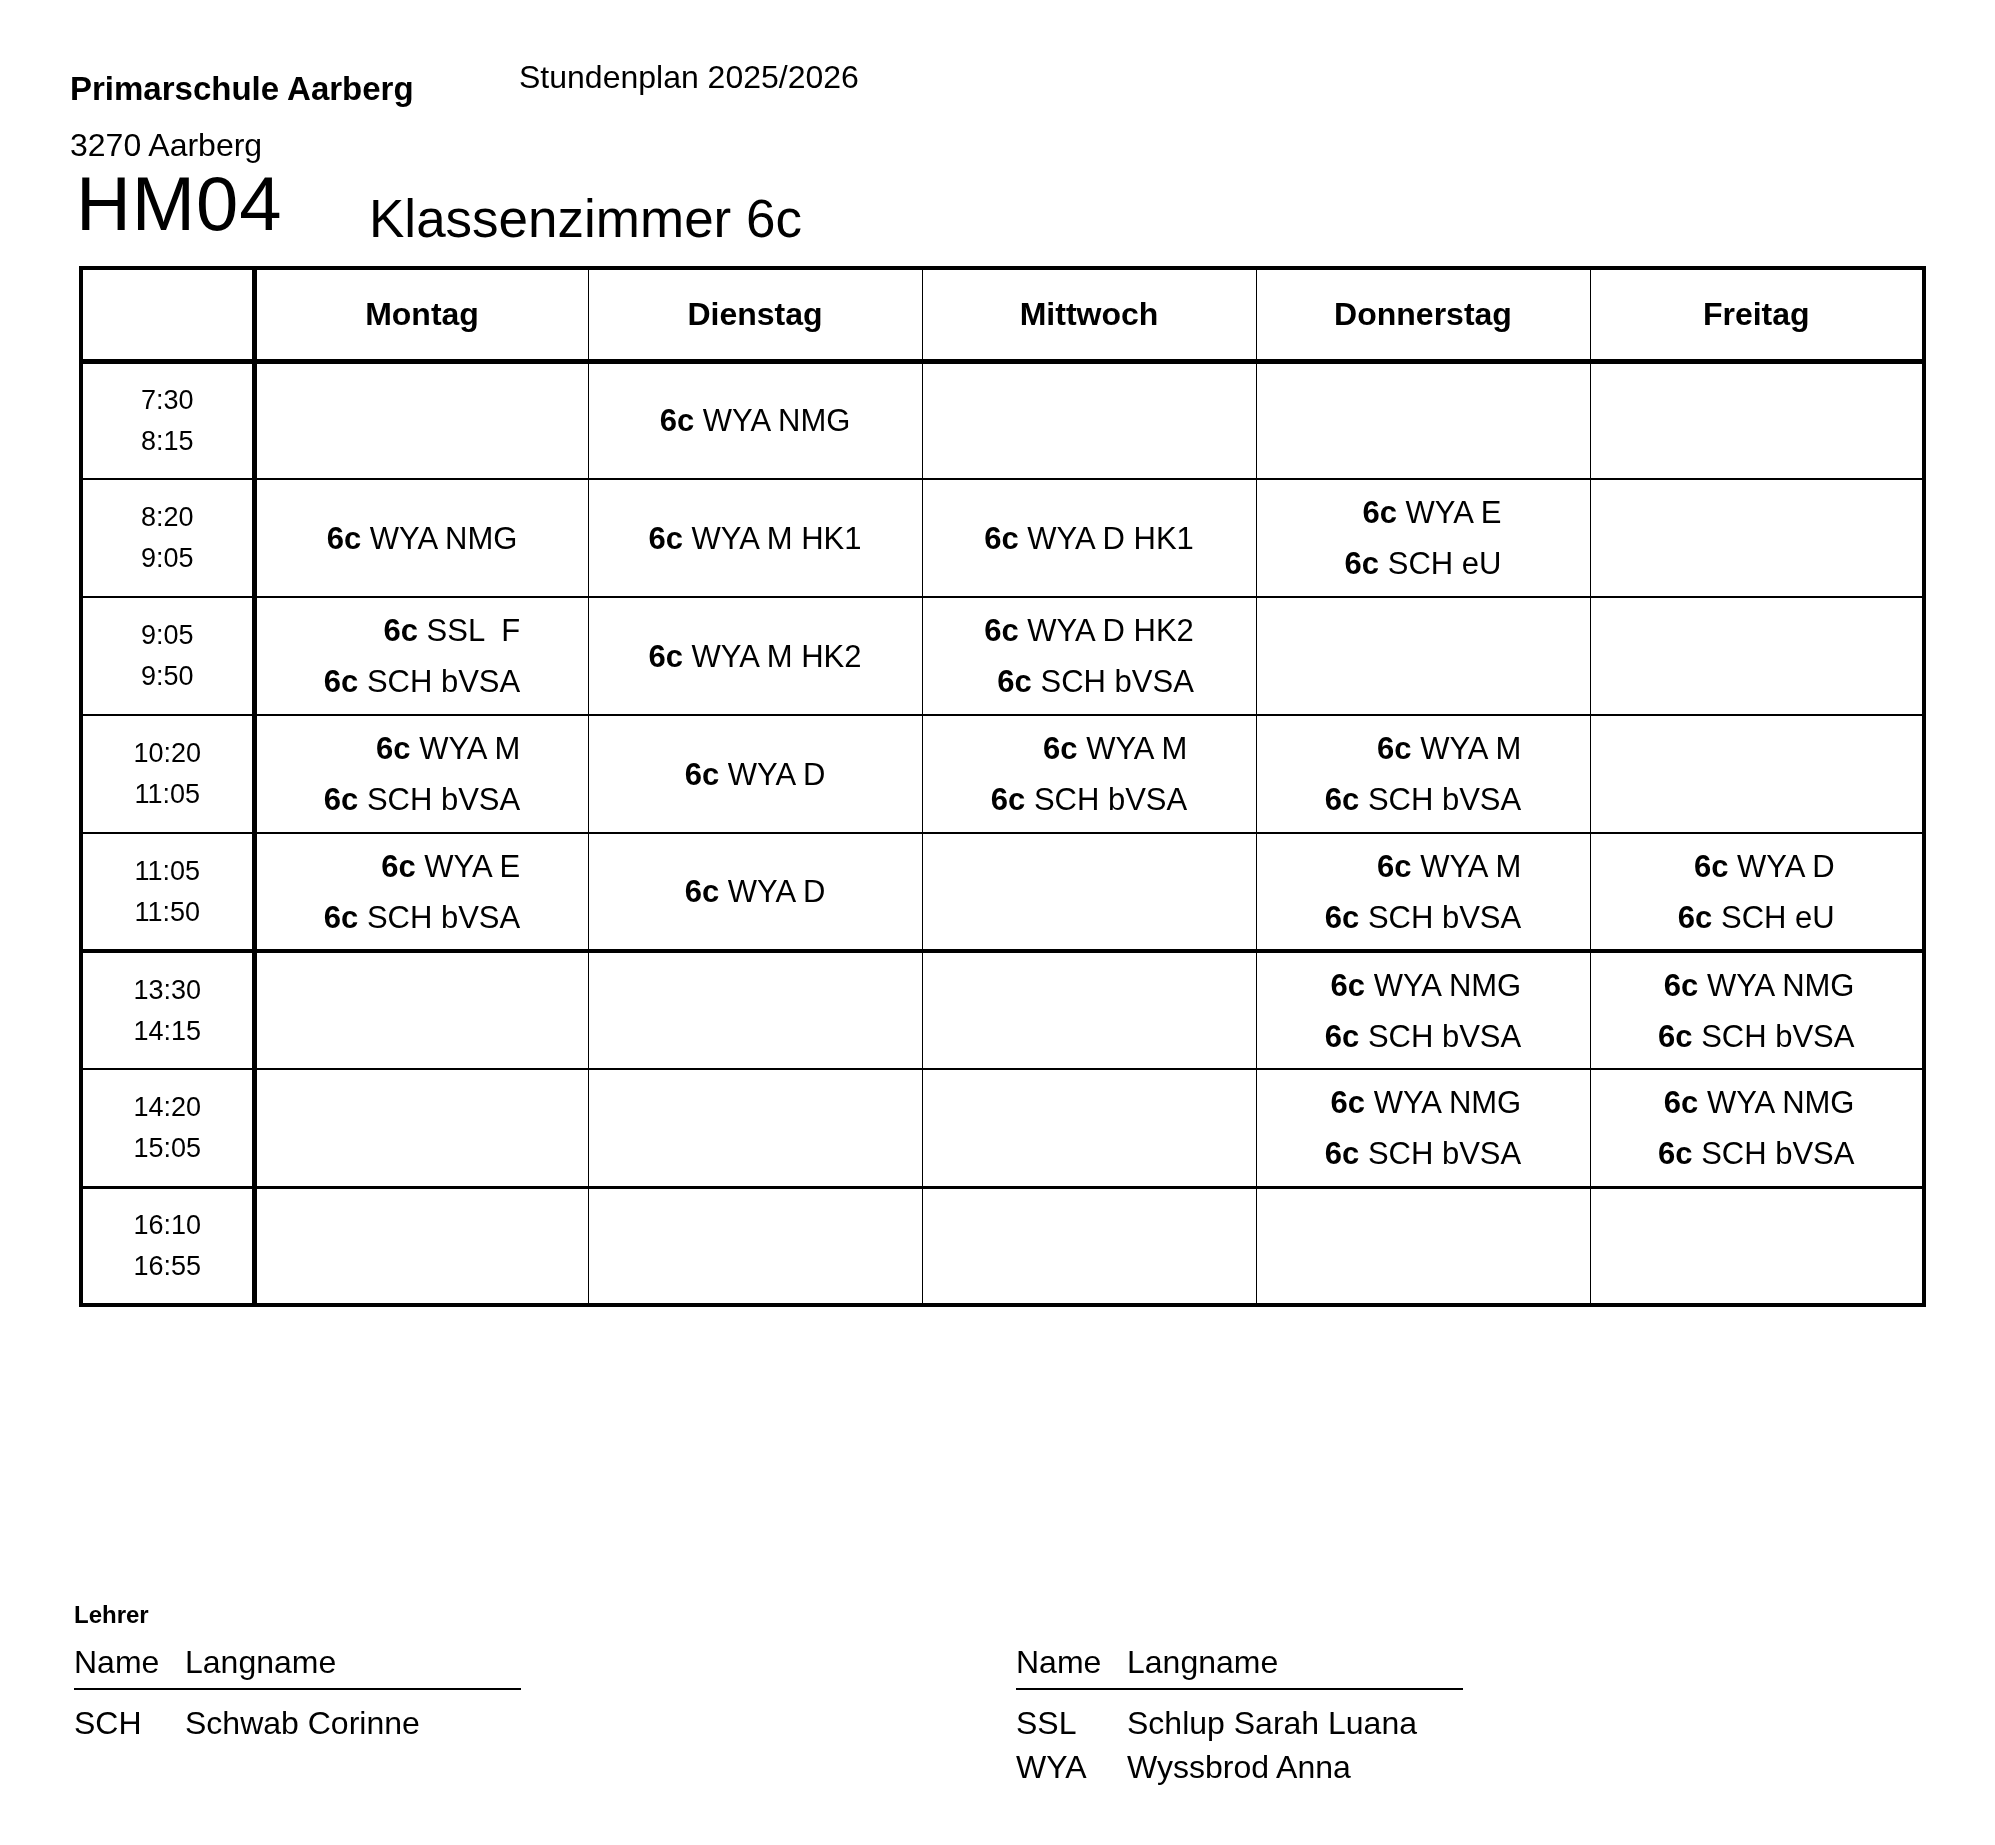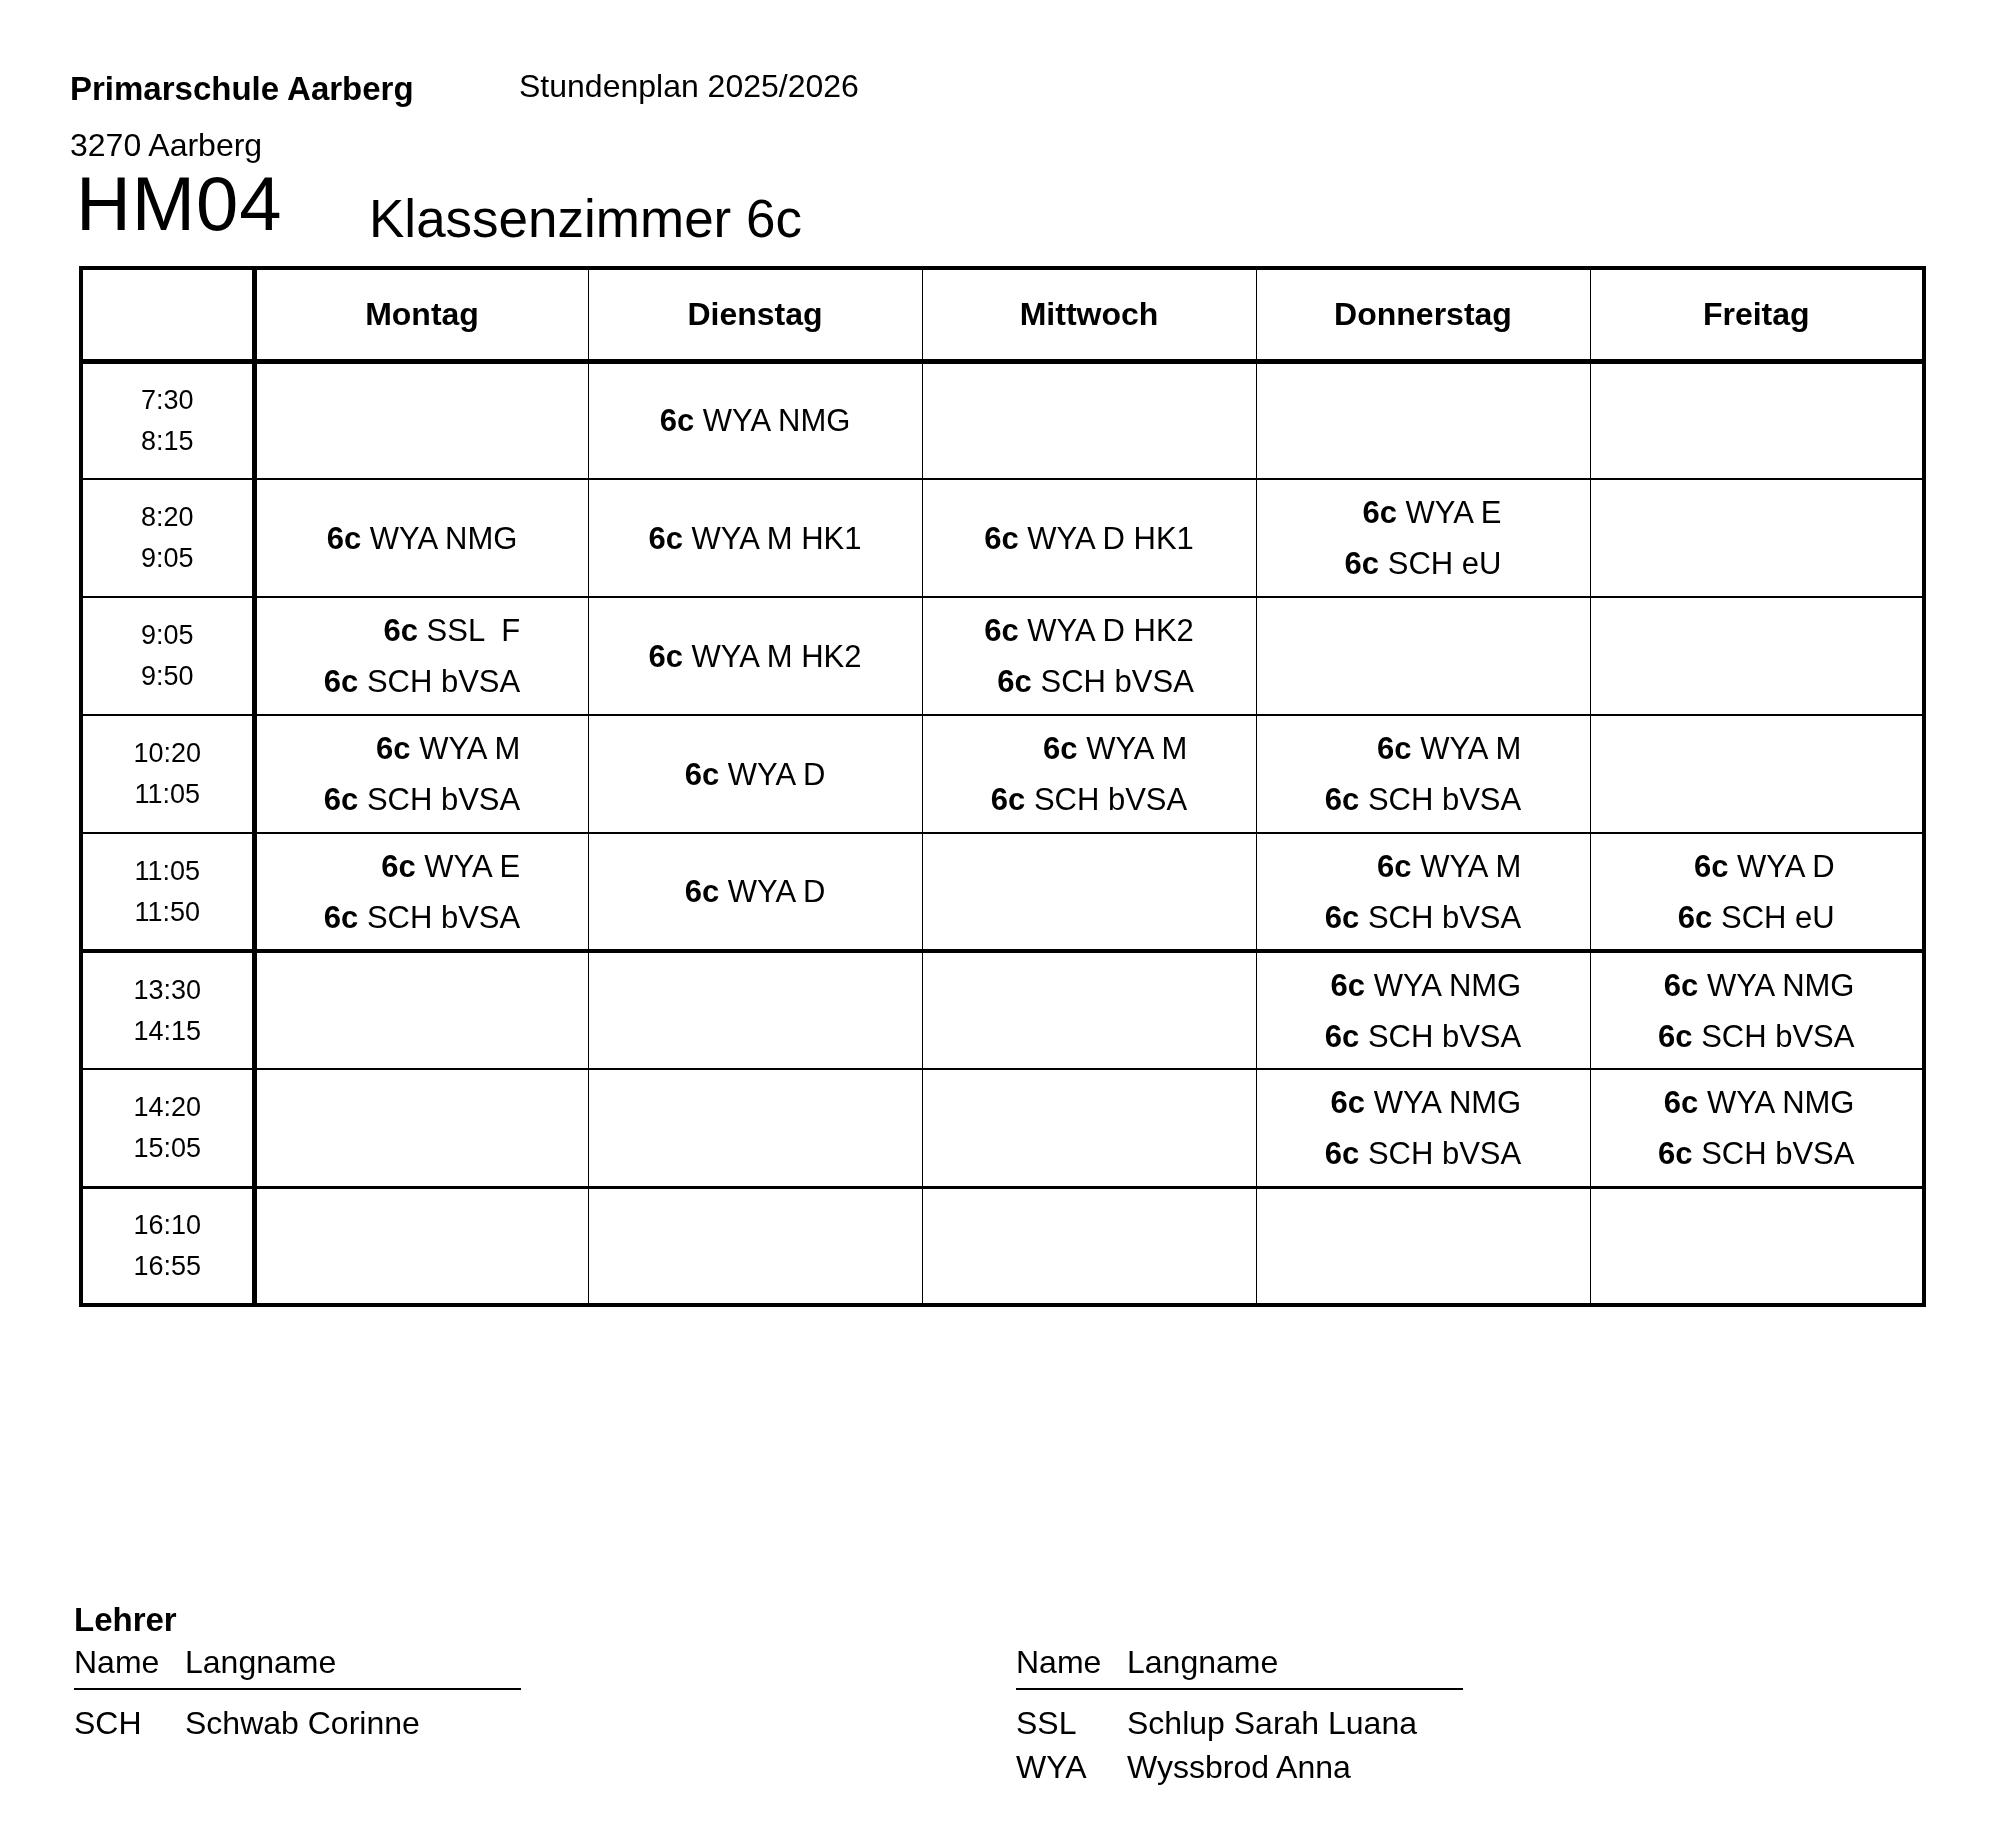--- a/index.html
+++ b/index.html
@@ -7,21 +7,21 @@
   body {
     width: 1995px; height: 1846px;
     position: relative;
     font-family: "Liberation Sans", sans-serif;
     color: #000000;
     overflow: hidden;
   }
 
   
   .school-name   { position: absolute; left: 70px;  top: 70px;  font-size: 33px; font-weight: bold; }
-  .plan-title    { position: absolute; left: 519px; top: 68px;  font-size: 32px; }
+  .plan-title    { position: absolute; left: 519px; top: 59px;  font-size: 32px; }
   .school-city   { position: absolute; left: 70px;  top: 127px; font-size: 32px; }
   .room-code     { position: absolute; left: 49px;  top: 160px; font-size: 76px; letter-spacing: 0.9px; margin-left: 27px; }
   .room-label    { position: absolute; left: 369px; top: 188px; font-size: 53px; }
 
   
   table.timetable {
     position: absolute; left: 79px; top: 266px;
     border-collapse: collapse; table-layout: fixed;
     border: 4.6px solid #000;
   }
@@ -47,21 +47,21 @@
 
   .time-cell  { font-size: 27px; }
   .time-line  { line-height: 41px; }
 
   .lesson-cell { font-size: 31px; }
   .lesson-block { display: inline-block; text-align: right; }
   .lesson-line  { line-height: 51px; white-space: pre; }
   .lesson-line .cls { font-weight: bold; }
 
   
-  .legend-title { position: absolute; left: 74px; top: 1601px; font-size: 33px; font-weight: bold; }
+  .legend-title { position: absolute; left: 74px; top: 1601px; font-size: 24px; font-weight: bold; }
   .legend-col   { position: absolute; top: 1644px; font-size: 32px; }
   .legend-col.left  { left: 74px; }
   .legend-col.right { left: 1016px; }
   .legend-header {
     width: 447px;
     border-bottom: 2.8px solid #000;
     padding-bottom: 6.5px; margin-bottom: 11px;
   }
   .legend-row { line-height: 44px; }
   .abbr-col { display: inline-block; width: 111px; }

